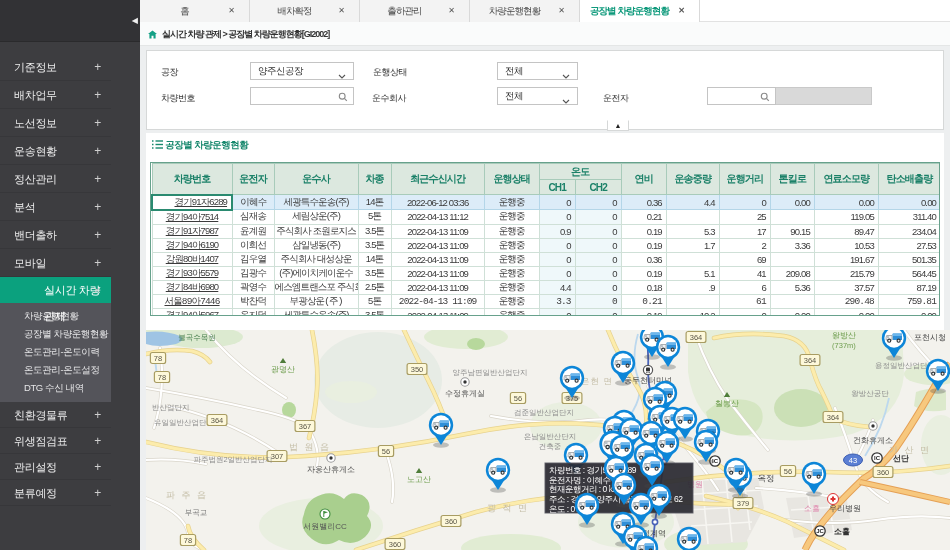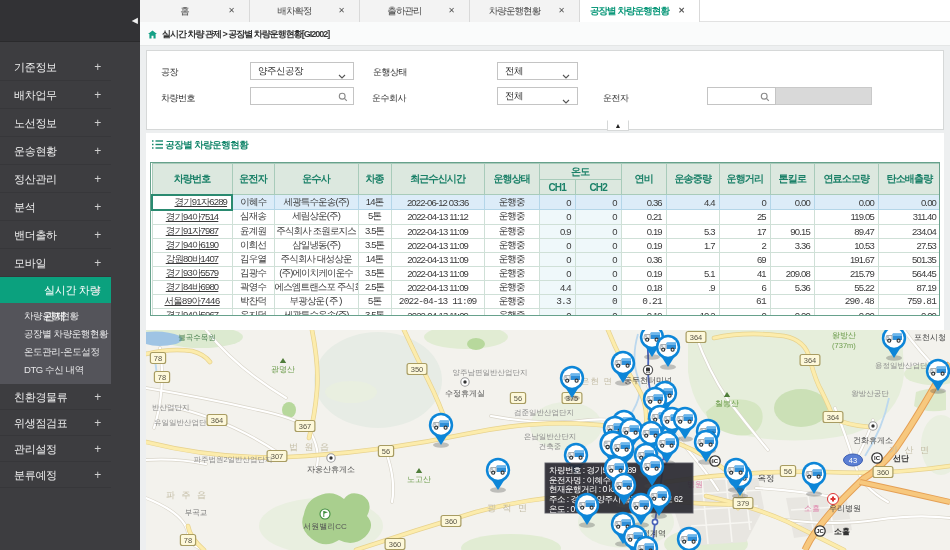--- a/index.html
+++ b/index.html
@@ -67,20 +67,21 @@
     <div class="mi">노선정보<span class="pl">+</span></div>
     <div class="mi">운송현황<span class="pl">+</span></div>
     <div class="mi">정산관리<span class="pl">+</span></div>
     <div class="mi">분석<span class="pl">+</span></div>
     <div class="mi">밴더출하<span class="pl">+</span></div>
     <div class="mi">모바일<span class="pl">+</span></div>
     <div class="mi mi-act">실시간 차량 관제<span class="pl">✕</span></div>
     <div id="sub">
       <div class="smi">차량운행현황</div>
       <div class="smi">공장별 차량운행현황</div>
+      <div class="smi">온도관리-온도이력</div>
       <div class="smi">온도관리-온도설정</div>
       <div class="smi">DTG 수신 내역</div>
     </div>
     <div class="mi mi2">친환경물류<span class="pl">+</span></div>
     <div class="mi mi2">위생점검표<span class="pl">+</span></div>
     <div class="mi mi2">관리설정<span class="pl">+</span></div>
     <div class="mi mi2">분류예정<span class="pl">+</span></div>
   </div>
 </div>
 
@@ -283,21 +284,21 @@
               <td class="c">에스엠트랜스포 주식회</td>
               <td class="c">2.5톤</td>
               <td class="c">2022-04-13 11:09</td>
               <td class="c">운행중</td>
               <td class="r t">4.4</td>
               <td class="r t">0</td>
               <td class="r">0.18</td>
               <td class="r">.9</td>
               <td class="r">6</td>
               <td class="r">5.36</td>
-              <td class="r">55.22</td>
+              <td class="r">37.57</td>
               <td class="r">87.19</td>
             </tr>
     <tr style="height:13px;font-family:Liberation Mono, monospace;">
               <td class="c"><a class="veh" href="#">서울89아7446</a></td>
               <td class="c">박찬덕</td>
               <td class="c">부광상운(주)</td>
               <td class="c">5톤</td>
               <td class="c">2022-04-13 11:09</td>
               <td class="c">운행중</td>
               <td class="r t">3.3</td>

